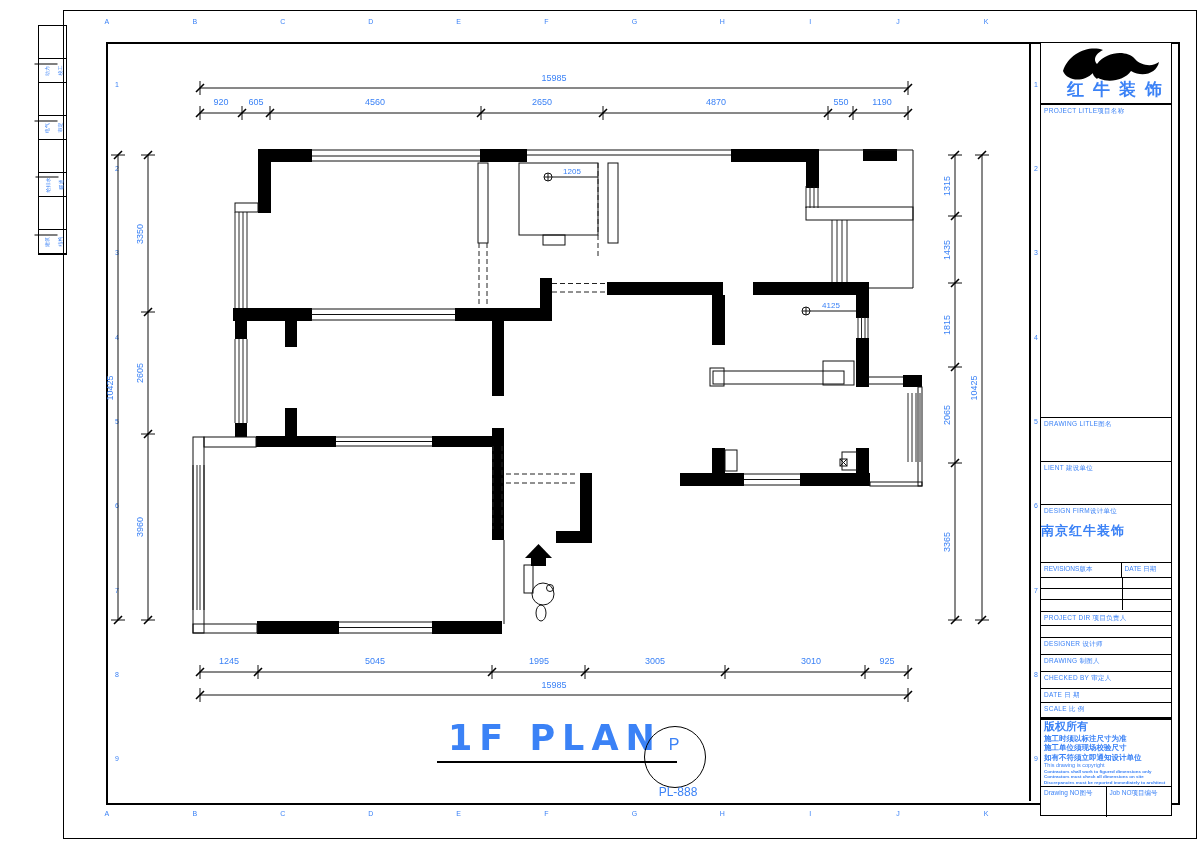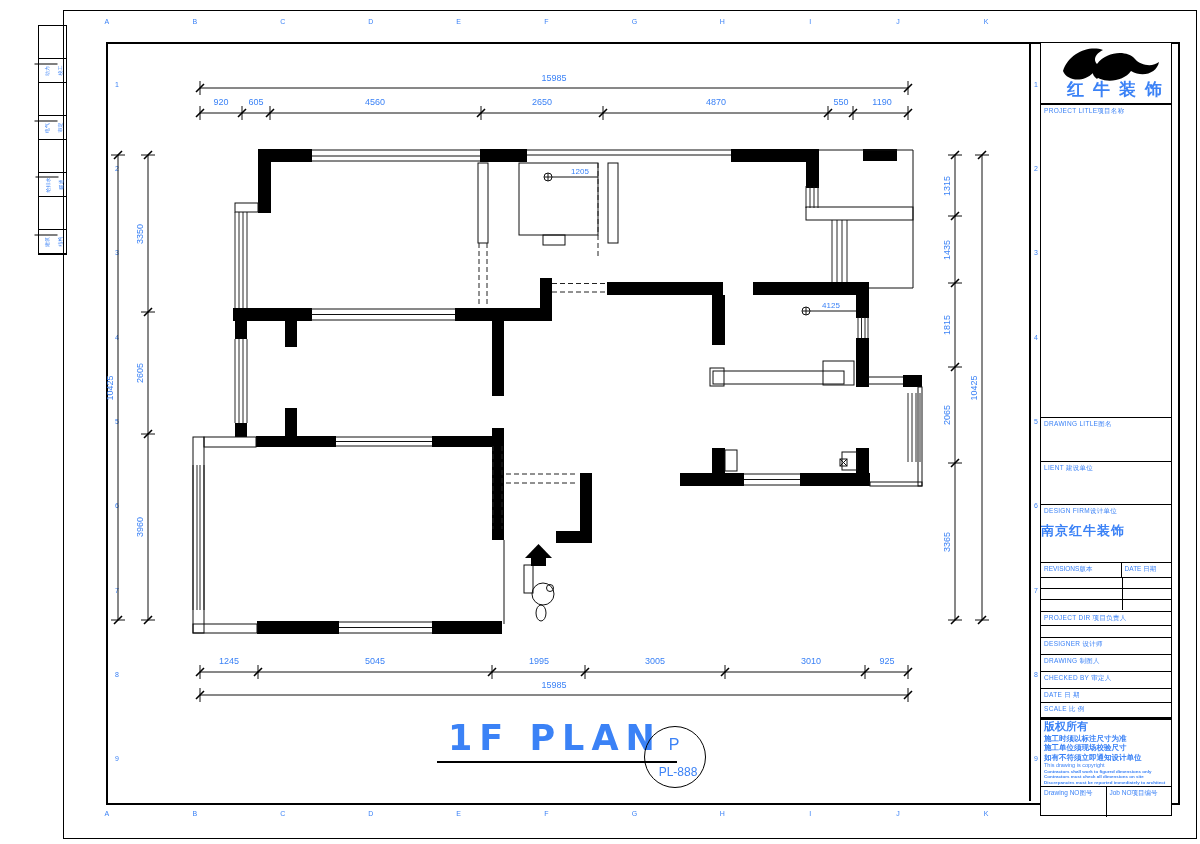--- a/index.html
+++ b/index.html
@@ -26,21 +26,21 @@
   .dim{position:absolute;font-size:9px;white-space:nowrap;transform:translate(-50%,-50%);}
   .dimv{position:absolute;font-size:9px;white-space:nowrap;transform:translate(-50%,-50%) rotate(-90deg);}
   .dims{font-size:8px;}
   
   #plan-title{left:448px;top:718px;font-size:35px;font-weight:bold;letter-spacing:7px;
       font-family:"DejaVu Sans","Liberation Sans",sans-serif;}
   #plan-subtitle{left:487px;top:764px;font-size:26px;font-weight:bold;letter-spacing:4px;}
   #title-line{left:437px;top:761px;width:240px;height:2px;background:#000;}
   #stamp-circle{left:644px;top:726px;width:60px;height:60px;border:1.5px solid #000;border-radius:50%;background:transparent;}
   #stamp-p{left:674px;top:745px;font-size:16px;transform:translate(-50%,-50%);}
-  #stamp-no{left:674px;top:772px;font-size:12px;transform:translate(-50%,-50%);padding-left:8px;}
+  #stamp-no{left:674px;top:792px;font-size:12px;transform:translate(-50%,-50%);padding-left:8px;}
   
   #tblock{left:1040px;top:42px;width:132px;height:774px;border:1px solid #000;box-sizing:border-box;background:#fff;}
   .tb{box-sizing:border-box;border-bottom:1px solid #000;position:relative;overflow:hidden;}
   .tb .lbl{font-size:6.5px;padding:2px 0 0 3px;letter-spacing:.3px;}
   #tb-logo{height:62px;border-bottom:2px solid #000;}
   #tb-logo-text{position:absolute;left:0;right:0;bottom:2px;text-align:right;
       font-size:17px;font-weight:bold;letter-spacing:9px;text-indent:9px;}
   #tb-project{height:313px;}
   #tb-drawingtitle{height:44px;}
   #tb-client{height:43px;}
@@ -302,21 +302,21 @@
   <div class="dimv" style="left:140px;top:373px;">2605</div>
   <div class="dimv" style="left:140px;top:527px;">3960</div>
 
   <div class="dimv" style="left:947px;top:186px;">1315</div>
   <div class="dimv" style="left:947px;top:250px;">1435</div>
   <div class="dimv" style="left:947px;top:325px;">1815</div>
   <div class="dimv" style="left:947px;top:415px;">2065</div>
   <div class="dimv" style="left:947px;top:542px;">3365</div>
   <div class="dimv" style="left:974px;top:388px;">10425</div>
 
-  <div class="dim dims" style="left:572px;top:171px;margin-left:8px;">1205</div>
+  <div class="dim dims" style="left:572px;top:171px;">1205</div>
   <div class="dim dims" style="left:831px;top:305px;">4125</div>
 
   <div class="abs" id="plan-title">1F PLAN</div>
   <div class="abs" id="title-line"></div>
   <div class="abs" id="stamp-circle"></div>
   <div class="abs" id="stamp-p">P</div>
   <div class="abs" id="stamp-no">PL-888</div>
 
   <div class="abs" id="tblock">
     <div class="tb" id="tb-logo">

